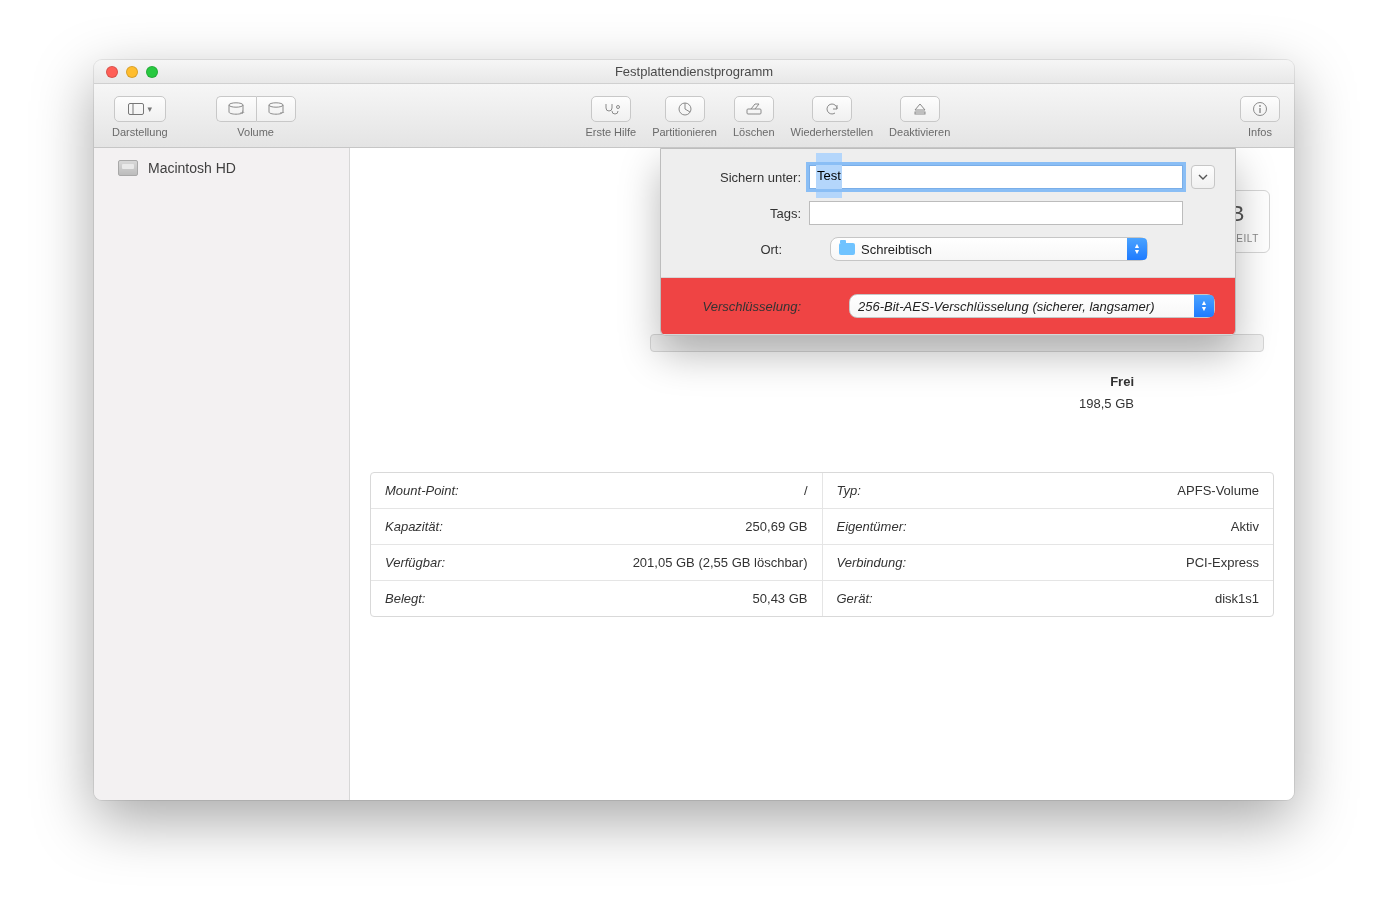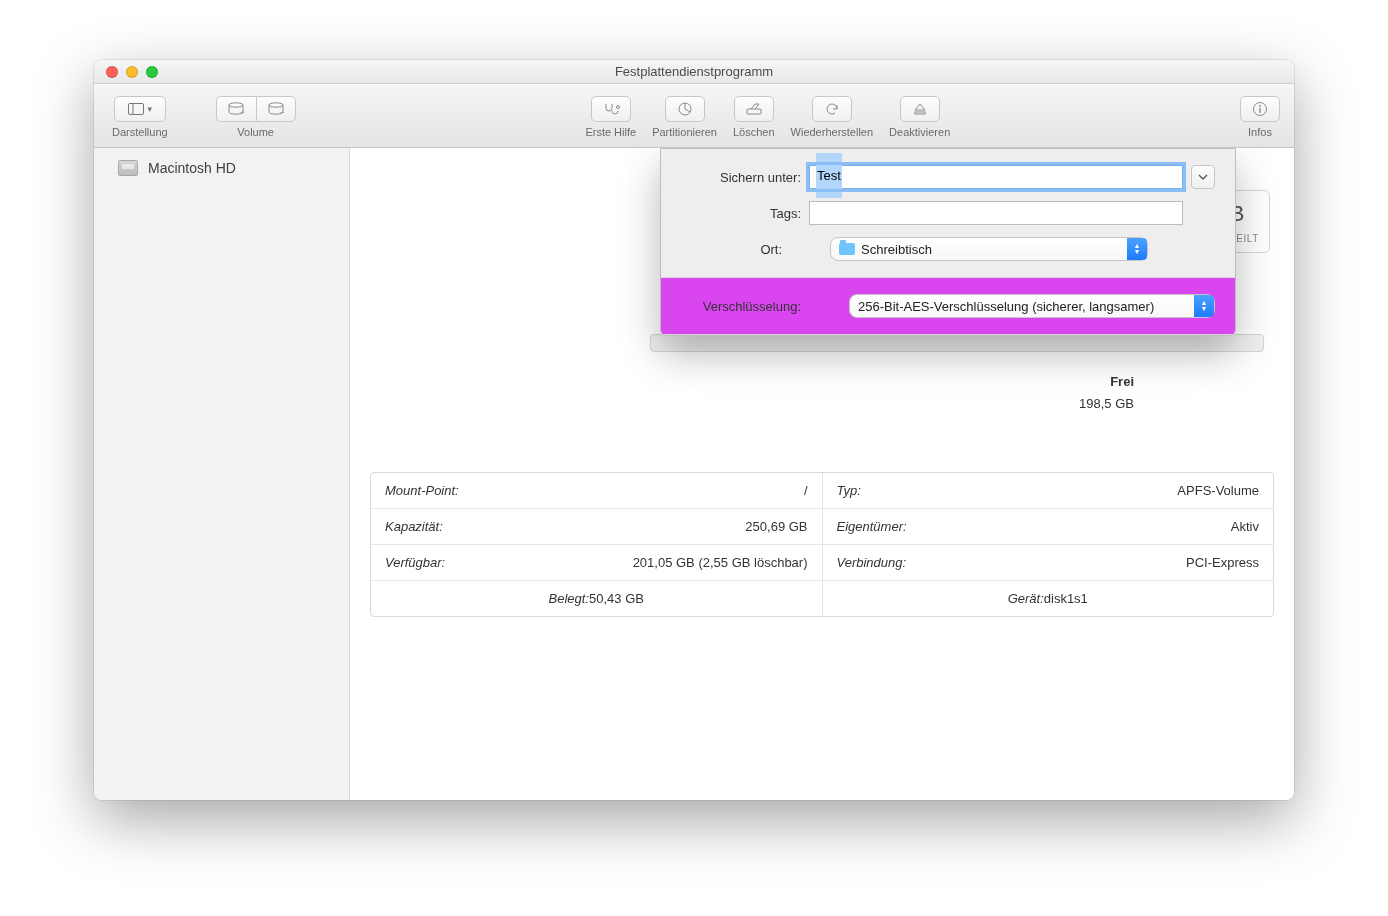--- a/index.html
+++ b/index.html
@@ -35,41 +35,41 @@
 .capval { font-size:22px; color:#555; letter-spacing:0.5px; }
 .capsub { font-size:10px; color:#8a8a8a; margin-top:6px; letter-spacing:0.6px; }
 
 .usagebar { position:absolute; left:300px; right:30px; top:186px; height:18px; background:#f0f0f0; border:1px solid #d6d6d6; border-radius:4px; }
 .frei { position:absolute; top:226px; right:160px; font-size:13px; color:#333; font-weight:600; }
 .freival { position:absolute; top:248px; right:160px; font-size:13px; color:#333; }
 
 .infotable { position:absolute; left:20px; right:20px; top:324px; border:1px solid #d9d9d9; border-radius:4px; background:#fff; display:flex; }
 .infocol { flex:1; }
 .inforow { display:flex; justify-content:space-between; padding:10px 14px; border-bottom:1px solid #e5e5e5; font-size:13px; color:#333; }
-.inforow:last-child { border-bottom:none;justify-content:center; }
+.inforow:last-child { border-bottom:none; }
 .infocol:first-child { border-right:1px solid #e5e5e5; }
 .infokey { color:#333;font-style:italic; }
 .infoval { color:#333; }
 
 
 .sheet { position:absolute; left:310px; top:0; width:576px; background:#eeeeee; border:1px solid #bdbdbd; border-radius:0 0 6px 6px; box-shadow:0 18px 40px rgba(0,0,0,0.28); overflow:hidden; }
 .sheet .section { padding:16px 20px; }
 .sheet .row { display:flex; align-items:center; margin-bottom:12px; }
 .sheet .row:last-child { margin-bottom:0;gap:40px; }
 .sheet label { width:128px; text-align:right; font-size:13px; color:#333; padding-right:8px; }
 .tfield { flex:1; height:24px; border:1px solid #bcbcbc; border-radius:0; background:#fff; font-size:13px; padding:2px 6px; color:#000; }
 .tfield.focus { outline:3px solid #8abef5; outline-offset:0; border-color:#7aaee8; }
 .tfield .sel { background:#b4d6fb; padding:15px 1px; }
 .expand { width:24px; height:24px; margin-left:8px; border:1px solid #c6c6c6; border-radius:4px; background:linear-gradient(#fdfdfd,#f0f0f0); display:flex; align-items:center; justify-content:center; color:#555; }
 .popup { flex:1; height:24px; border:1px solid #c6c6c6; border-radius:8px; background:linear-gradient(#fff,#f7f7f7); display:flex; align-items:center; padding:0 24px 0 8px; font-size:13px; color:#222; position:relative; }
 .popup .arrows { position:absolute; right:0; top:0; bottom:0; width:20px; background:linear-gradient(#4aa3ff,#1f7bff); border-radius:0 4px 4px 0; display:flex; flex-direction:column; align-items:center; justify-content:center; color:#fff; font-size:7px; line-height:6px; }
 .folder { width:16px; height:12px; background:#6fc3ff; border-radius:2px; margin-right:6px; position:relative; }
 .folder::before{content:""; position:absolute; top:-3px; left:1px; width:6px; height:3px; background:#6fc3ff; border-radius:1px 1px 0 0;}
 .divider { height:1px; background:#d6d6d6; }
-.sheet .section.gray { background:#d946ef; }
+.sheet .section.gray { background:#ef4444;font-style:italic; }
 .footer { padding:12px 18px 16px; display:flex; justify-content:flex-end; gap:12px; background:#eeeeee; }
 .btn { height:24px; padding:0 22px; border:1px solid #c6c6c6; border-radius:5px; background:linear-gradient(#fdfdfd,#f0f0f0); font-size:13px; color:#222; }
 .btn.primary { background:linear-gradient(#5fb1ff,#1f7bff); border-color:#1769e0; color:#fff; }
 
 svg { display:block; }
 </style>
 </head>
 <body>
 
 <div class="window">

